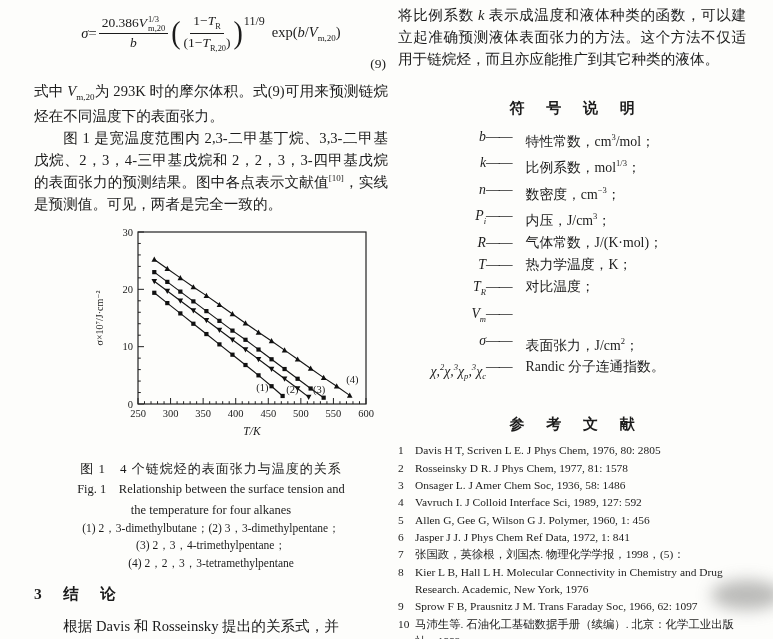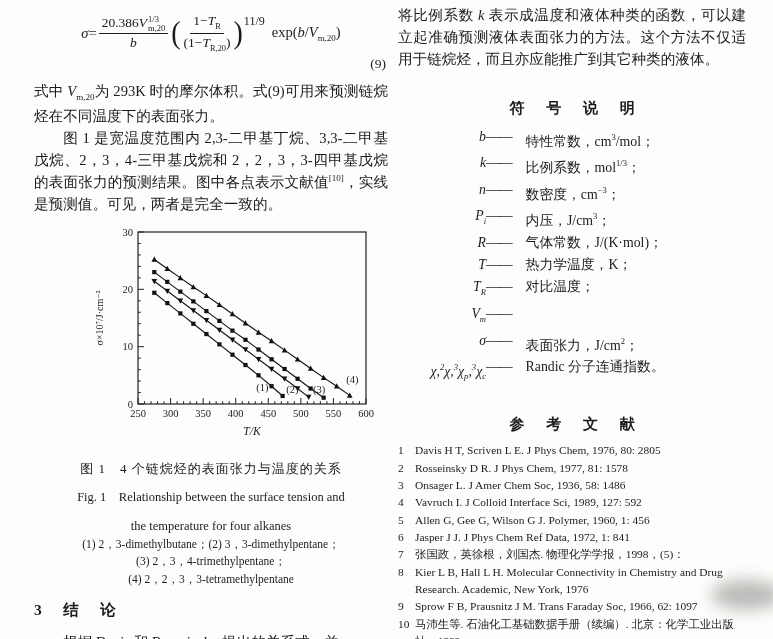--- a/index.html
+++ b/index.html
@@ -25,21 +25,21 @@
          vertical-align:middle;text-align:left;margin-left:1px;}
   .bigp{font-size:28px;font-weight:400;line-height:1;transform:scaleY(1.1);margin:0 1px;}
   .expo{align-self:flex-start;font-size:12px;margin:2px 3px 0 0;}
   .tail{margin-left:4px;white-space:nowrap;}
   .eqnum{text-align:right;font-size:13.5px;margin-top:2px;padding-right:2px;}
   
   .chartwrap{margin:8px 0 0 56px;}
   
   .cap{text-align:center;line-height:1.45;}
   .cap-cn{font-size:13px;font-weight:normal;margin-top:4px;letter-spacing:1px;}
-  .cap-en{font-size:12.5px;margin-top:10px;}
+  .cap-en{font-size:12.5px;margin-top:2px;}
   .cap-li{font-size:11.5px;margin-top:1px;}
   .sect{font-size:15.5px;font-weight:bold;margin:12px 0 10px;letter-spacing:3px;}
   
   .chead{font-size:15px;font-weight:bold;text-align:center;letter-spacing:9px;
          margin:28px 0 8px;text-indent:9px;}
   .symrow{display:flex;font-size:13.8px;line-height:22px;}
   .sym{min-width:88px;text-align:right;font-style:italic;flex-shrink:0;white-space:nowrap;}
   .dash{flex-shrink:0;letter-spacing:-1px;}
   .sdesc{flex:1;padding-left:1px;margin-left:13px;}
   .refrow{display:flex;font-size:11.4px;line-height:1.52;align-items:flex-start;}

